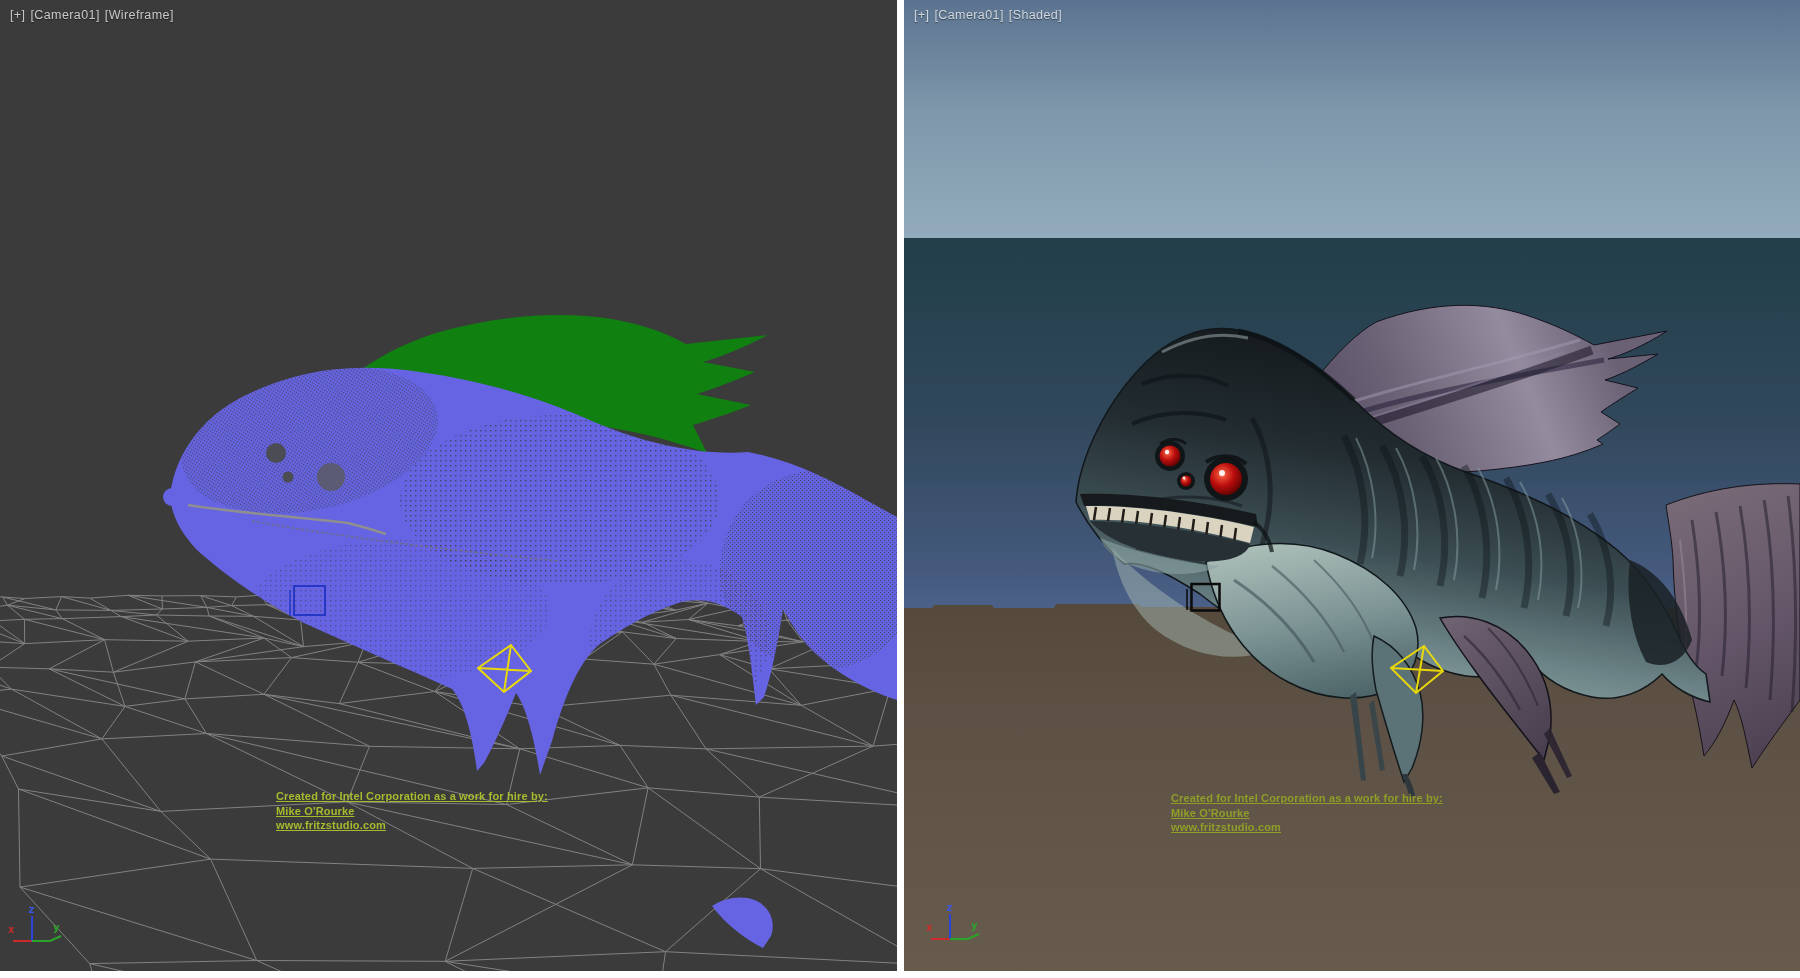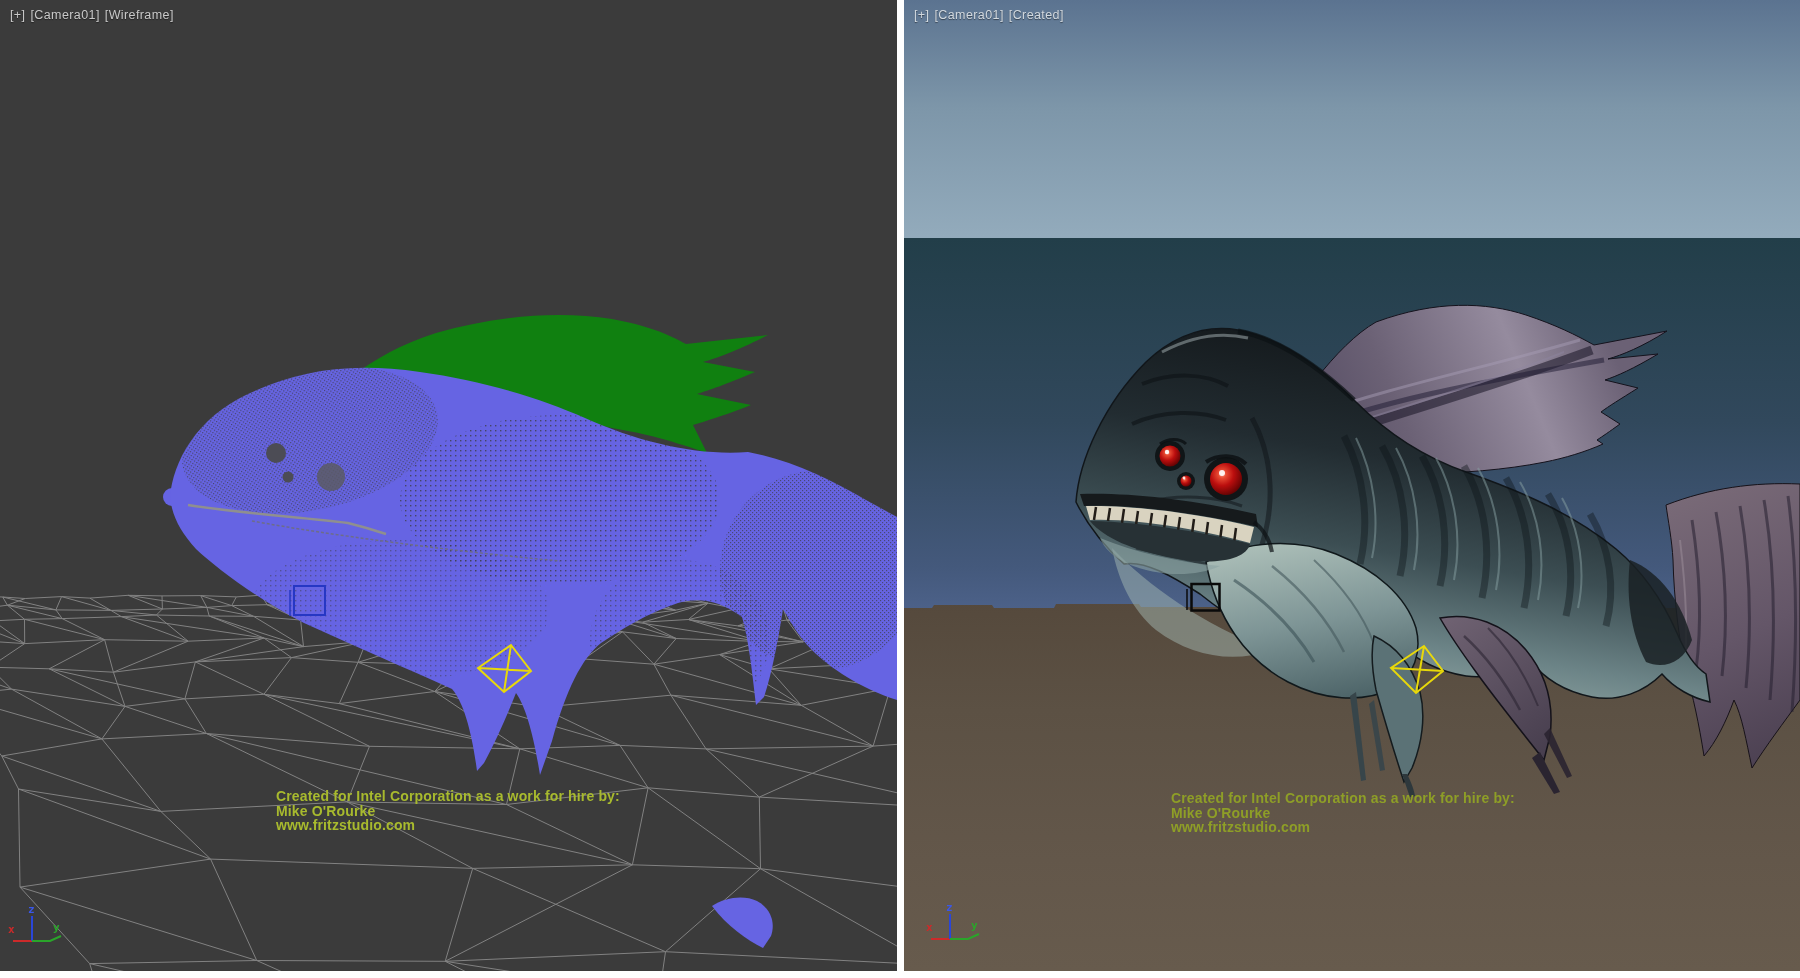--- a/index.html
+++ b/index.html
@@ -6,22 +6,22 @@
   .canvas{position:relative;width:1800px;height:978px;background:#ffffff;overflow:hidden;
           font-family:"Liberation Sans",sans-serif;}
   .viewport{position:absolute;top:0;height:971px;overflow:hidden;}
   .vp-left{left:0;width:897px;background:#3b3b3b;}
   .vp-right{left:904px;width:896px;background:#46597c;}
   svg.scene{position:absolute;left:0;top:0;display:block;}
   .vp-label{position:absolute;top:8px;left:10px;display:flex;gap:5px;
             font-size:12.5px;letter-spacing:.4px;color:#c9c9c9;
             text-shadow:0 1px 1px rgba(0,0,0,.45);user-select:none;}
   .vp-right .vp-label{color:#d2d9df;}
-  .credit{position:absolute;font-size:14px;font-weight:bold;line-height:14.5px;
-          letter-spacing:.15px;white-space:nowrap;}
+  .credit{position:absolute;font-size:11px;font-weight:bold;line-height:14.5px;
+          letter-spacing:.15px;white-space:nowrap;text-decoration:underline;}
   .credit-left{left:276px;top:789px;color:#a8ba2e;}
   .credit-right{left:267px;top:791px;color:#8e9e27;}
   .gizmo{position:absolute;}
   .gizmo text{font:bold 11px "DejaVu Sans Mono",monospace;}
   .vp-left .gizmo{left:6px;top:903px;}
   .vp-right .gizmo{left:20px;top:901px;}
 </style>
 </head>
 <body>
 
@@ -657,21 +657,21 @@
         <rect x="287.5" y="584" width="28" height="26.5" stroke-width="2.5"></rect>
         <line x1="283" y1="589" x2="283" y2="610" stroke-width="1.5"></line>
       </g>
 
       <path fill="none" stroke="#e8d80a" stroke-width="2" d="M 520,646 L 539,671 L 512,693 L 487,668 Z M 487,668 L 539,671 M 520,646 L 512,693"></path>
     </svg>
 
     <div class="vp-label">
       <span>[+]</span>
       <span>[Camera01]</span>
-      <span>[Created]</span>
+      <span>[Shaded]</span>
     </div>
 
     <div class="credit credit-right">
       <div>Created for Intel Corporation as a work for hire by:</div>
       <div>Mike O'Rourke</div>
       <div>www.fritzstudio.com</div>
     </div>
 
     <svg class="gizmo" width="64" height="52" viewBox="0 0 64 52">
       <line x1="26" y1="38" x2="7" y2="38" stroke="#cc2a2a" stroke-width="2"></line>

